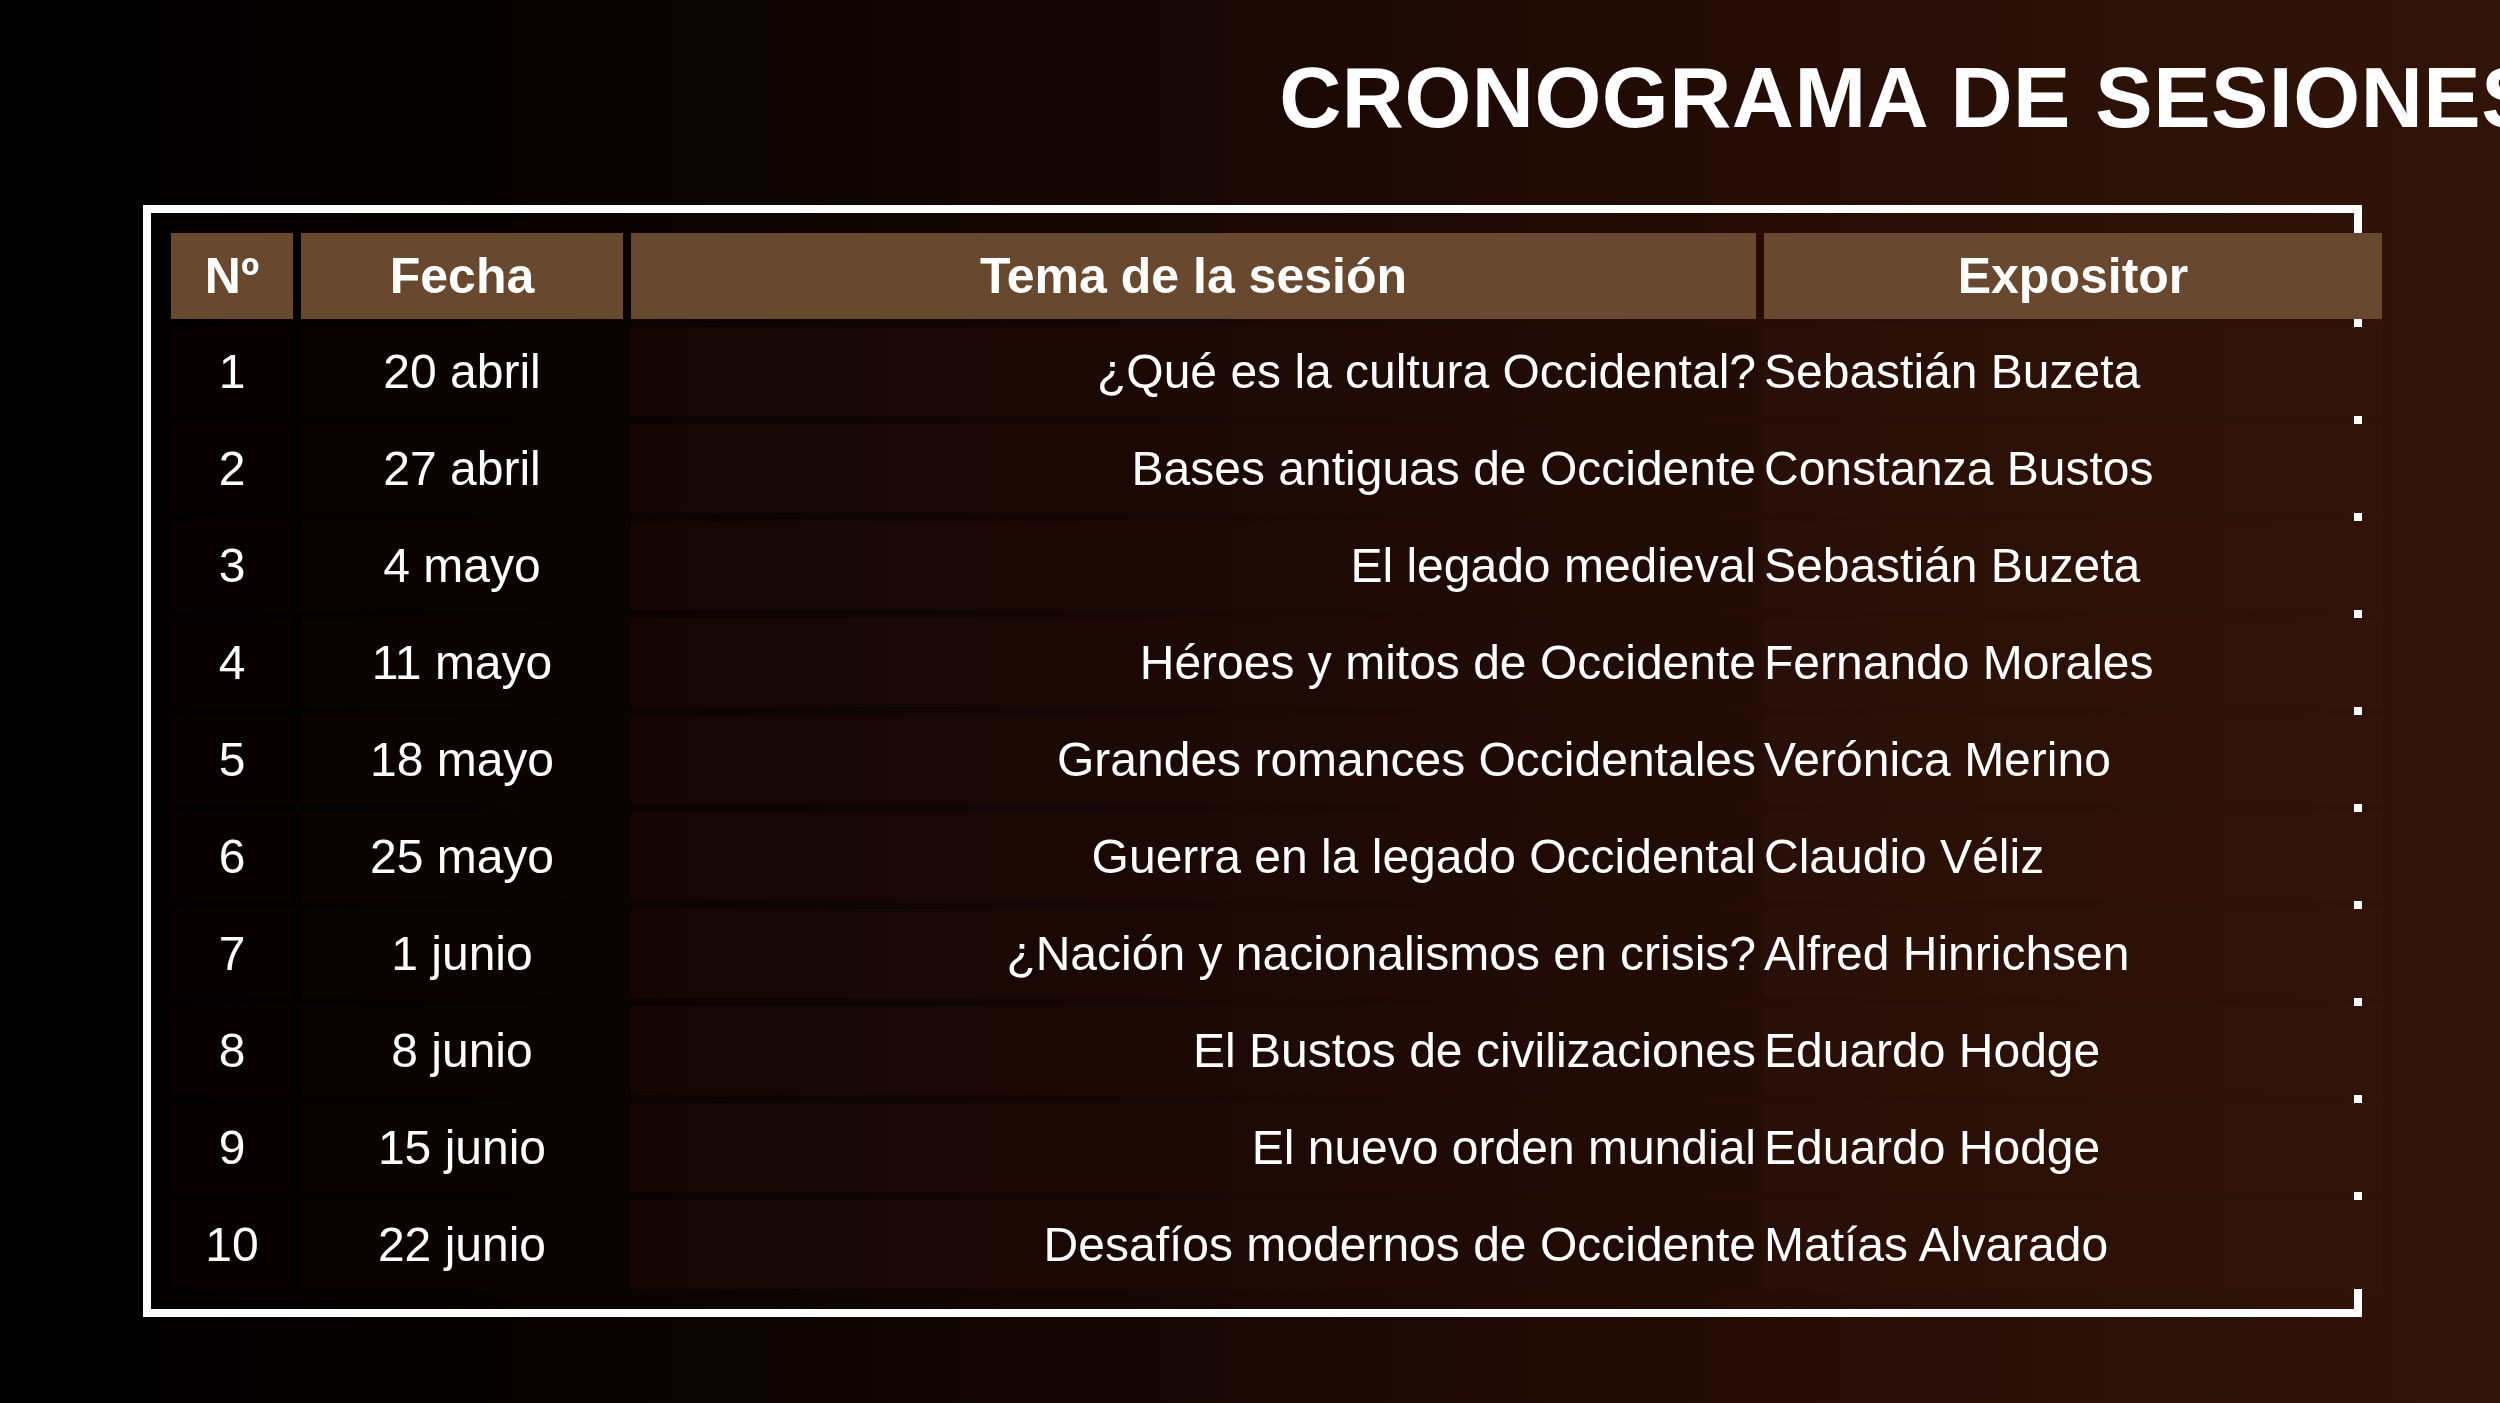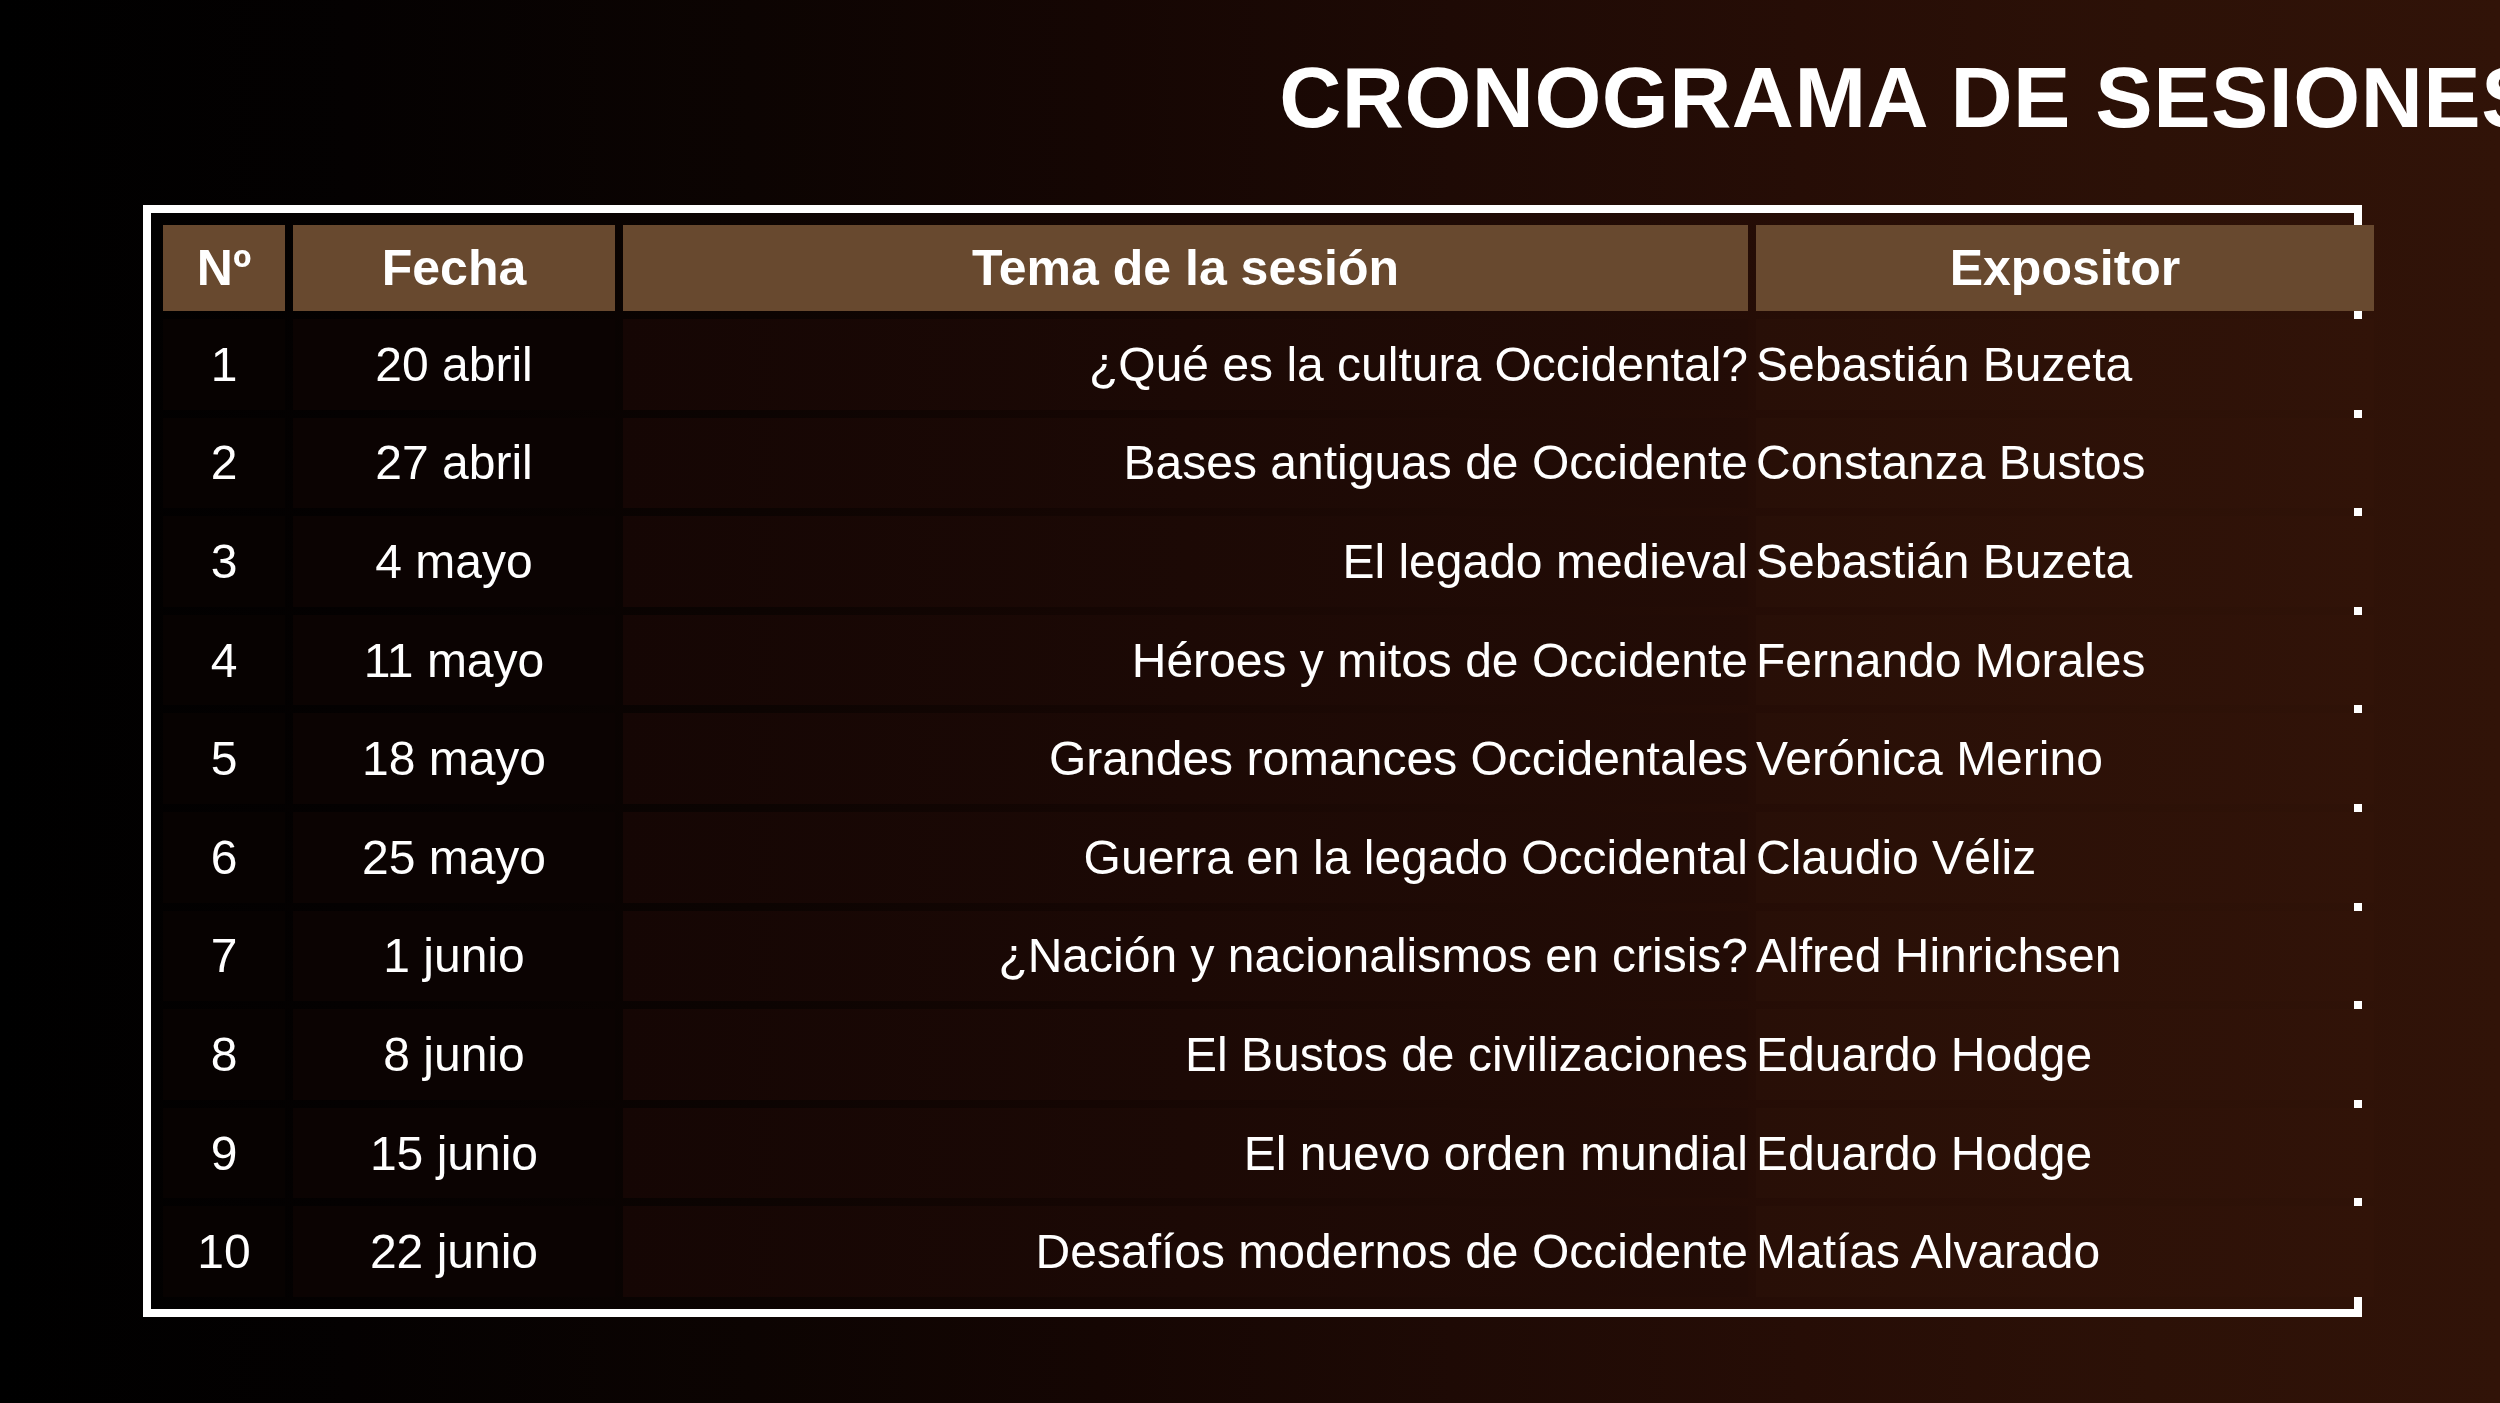--- a/index.html
+++ b/index.html
@@ -51,21 +51,21 @@
 
   
   #table-frame {
     position: absolute;
     left: 143px;
     top: 205px;
     width: 2219px;   
     height: 1112px;  
     border: 8px solid #ffffff;
     box-sizing: border-box;
-    padding: 4px;
+    padding: 12px;
   }
 
   table.schedule {
     width: 100%;
     height: 100%;
     border-collapse: separate;
     border-spacing: 8px;
     table-layout: fixed;
   }
 

